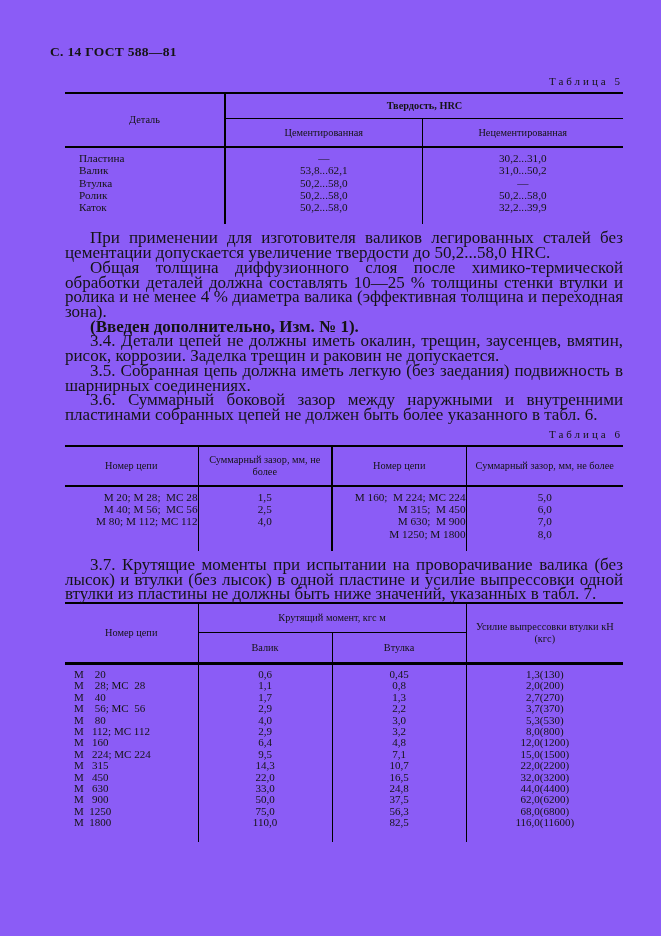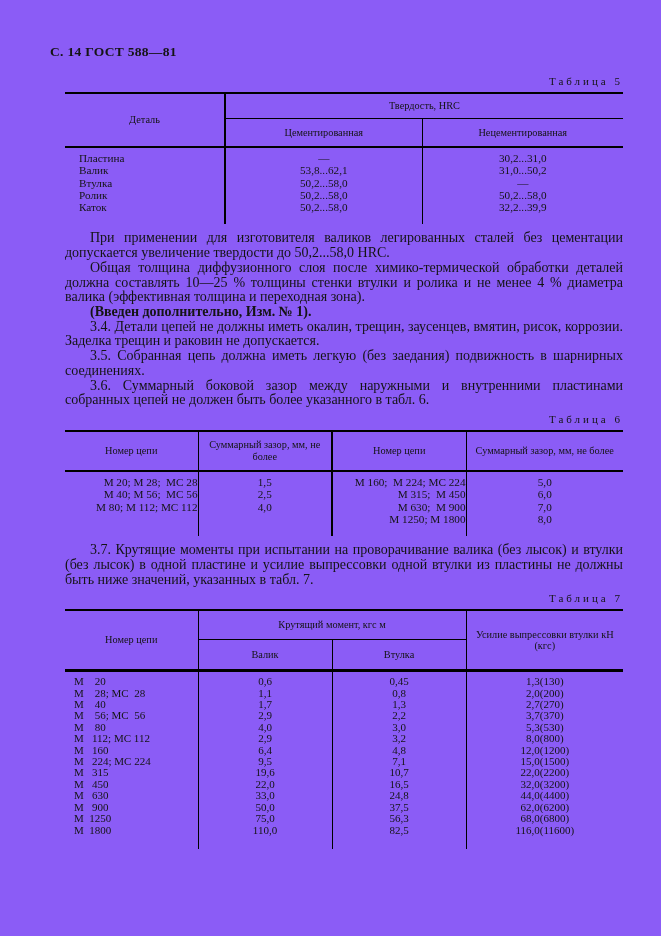--- a/index.html
+++ b/index.html
@@ -38,21 +38,21 @@
   td {
     font-size:11.2px;
     line-height:12.3px;
     padding:0;
     vertical-align:middle;
     text-align:center;
     overflow:hidden;
   }
   thead td { font-size:10.3px; line-height:11.5px; }
   
-  .t5 thead td.hard   { height:24px; border-bottom:1px solid #000; }
+  .t5 thead td.hard   { height:24px; border-bottom:1px solid #000;font-weight:bold; }
   .t5 thead td.detail { border-bottom:2.5px solid #000; }
   .t5 thead td.sub    { height:27px; border-bottom:2.5px solid #000; }
   .t5 td.v1 { border-left:2px solid #000; }
   .t5 td.v2 { border-left:1px solid #000; }
   .t5 tbody td.l { text-align:left; padding-left:14px; }
   .t5 tbody tr:first-child td { padding-top:4px; }
   .t5 tbody tr:last-child  td { padding-bottom:11px; }
   
   .t6 thead td { height:38px; border-bottom:2.5px solid #000; }
   .t6 td.v1 { border-left:1px solid #000; }
@@ -68,21 +68,21 @@
   .t7 td.v1 { border-left:1.5px solid #000; }
   .t7 td.v2 { border-left:1px solid #000; }
   .t7 tbody td { font-size:11px; line-height:11.4px; }
   .t7 tbody td.l { text-align:left; padding-left:9px; white-space:pre; }
   .t7 tbody tr:first-child td { padding-top:4px; }
   .t7 tbody tr:last-child  td { padding-bottom:13px; }
   
   .paras { margin-top:7px; }
   p.b {
     margin:0;
-    font-size:14px;
+    font-size:17px;
     line-height:14.7px;
     text-align:justify;
     text-indent:25px;
   }
   p.b.bold { font-weight:bold; }
   .p37 { margin-top:7px; }
 </style>
 </head>
 <body>
 
@@ -189,21 +189,20 @@
           <td class="vthick l">М 1250; М 1800</td>
           <td class="v1">8,0</td>
         </tr>
       </tbody>
     </table>
 
     <div class="paras p37">
       <p class="b">3.7. Крутящие моменты при испытании на проворачивание валика (без лысок) и втулки (без лысок) в одной пластине и усилие выпрессовки одной втулки из пластины не должны быть ниже значений, указанных в табл. 7.</p>
     </div>
 
-    <div class="tbl-label small-gap">Таблица 7</div>
 
     <table class="t7">
       <colgroup>
           <col style="width:133px">
           <col style="width:134px">
           <col style="width:134px">
           <col style="width:157px">
         </colgroup>
       <thead>
         <tr>
@@ -260,21 +259,21 @@
           <td class="v1">12,0(1200)</td>
         </tr>
         <tr>
           <td class="l">М   224; МС 224</td>
           <td class="v1">9,5</td>
           <td class="v2">7,1</td>
           <td class="v1">15,0(1500)</td>
         </tr>
         <tr>
           <td class="l">М   315</td>
-          <td class="v1">19,6</td>
+          <td class="v1">14,3</td>
           <td class="v2">10,7</td>
           <td class="v1">22,0(2200)</td>
         </tr>
         <tr>
           <td class="l">М   450</td>
           <td class="v1">22,0</td>
           <td class="v2">16,5</td>
           <td class="v1">32,0(3200)</td>
         </tr>
         <tr>

